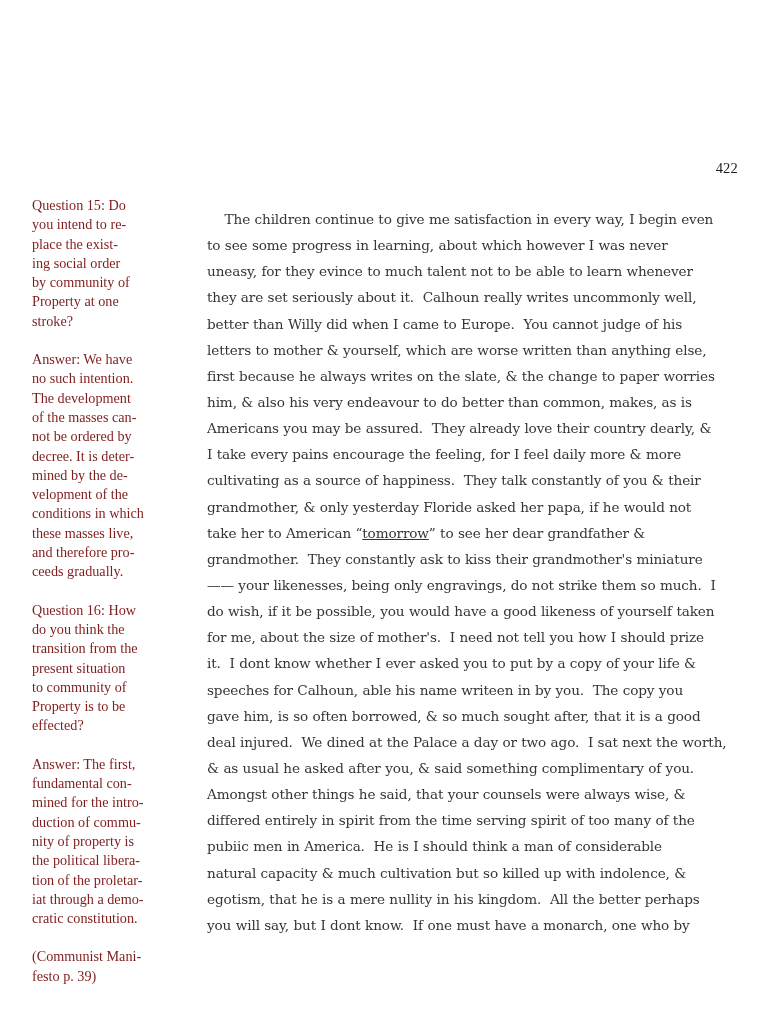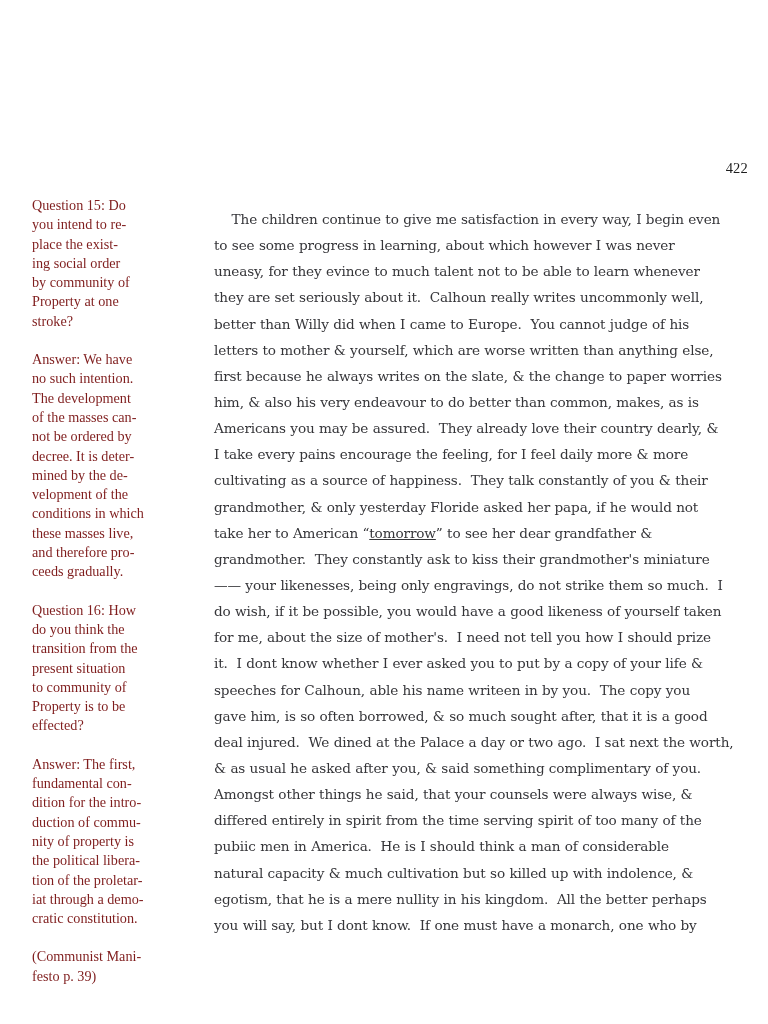--- a/index.html
+++ b/index.html
@@ -14,21 +14,21 @@
     height: 1024px;
     background: #ffffff;
     overflow: hidden;
     margin: 0 auto;
   }
 
   
   .folio {
     position: absolute;
     top: 160px;
-    right: 20px;
+    right: 30px;
     font-family: "Liberation Serif", "DejaVu Serif", serif;
     font-size: 14.5px;
     color: #1d1d1d;
     letter-spacing: 0.2px;
   }
 
   
   .marginalia {
     position: absolute;
     left: 32px;
@@ -44,21 +44,21 @@
   .marginalia .mblock {
     margin: 0 0 19px 0;
     white-space: pre-line;
     hyphens: none;
   }
   .marginalia .mblock:last-child { margin-bottom: 0; }
 
   
   .body-col {
     position: absolute;
-    left: 214px;
+    left: 207px;
     top: 206px;
     width: 534px;
     font-family: "DejaVu Serif", "Liberation Serif", serif;
     font-size: 13.6px;
     line-height: 26.15px;
     color: #26262a;
     text-align: left;
     letter-spacing: -0.12px;
     word-spacing: 0.2px;
   }
@@ -104,21 +104,21 @@
 ceeds gradually.</p>
     <p class="mblock">Question 16: How
 do you think the
 transition from the
 present situation
 to community of
 Property is to be
 effected?</p>
     <p class="mblock">Answer: The first,
 fundamental con-
-dition for the intro-
+mined for the intro-
 duction of commu-
 nity of property is
 the political libera-
 tion of the proletar-
 iat through a demo-
 cratic constitution.</p>
     <p class="mblock">(Communist Mani-
 festo p. 39)</p>
   </div>
 

